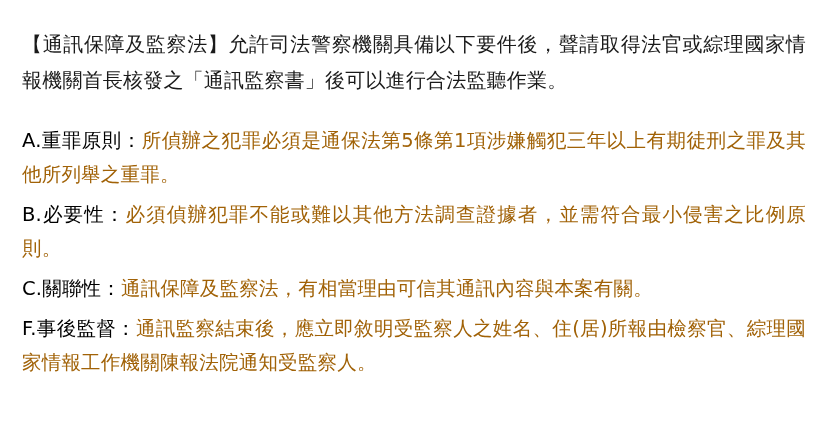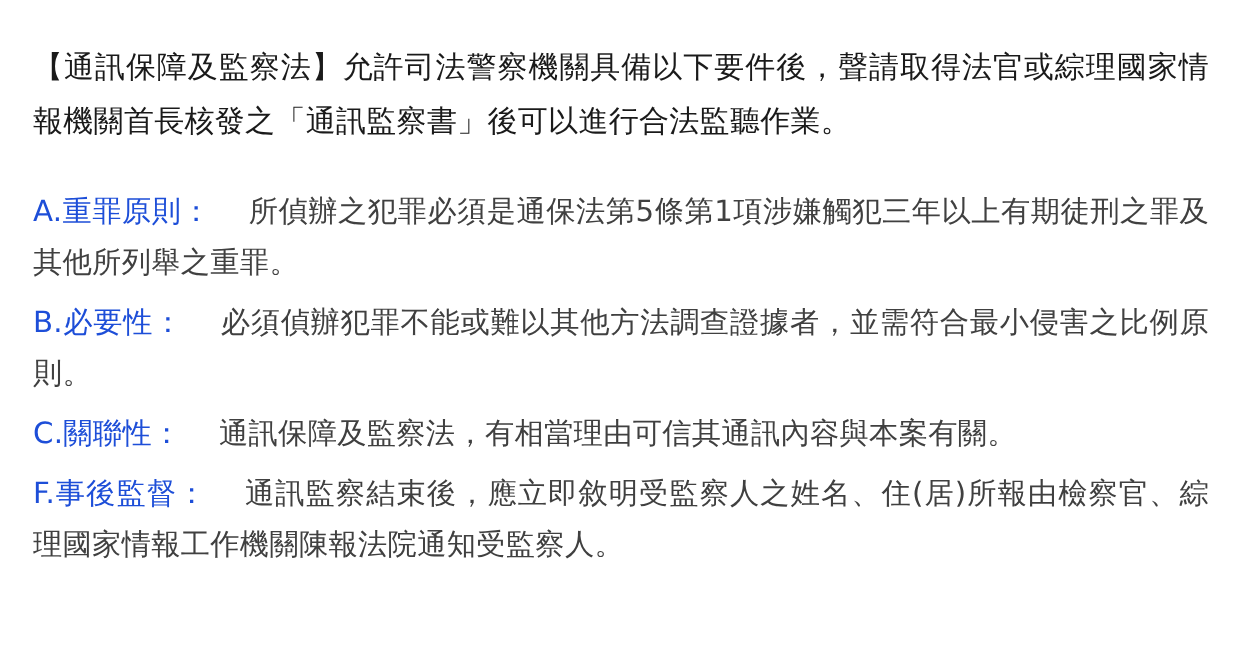--- a/index.html
+++ b/index.html
@@ -32,25 +32,24 @@
   }
   .item {
     font-size: 19.5px;
     line-height: 34px;
     color: #1a1a1a;
     margin: 0 0 6px 0;
     text-align: justify;
     letter-spacing: 0.2px;
   }
   .item .lead {
-    color: #1d4ed8;
+    color: #000000;
   }
   .item .body {
-    color: #404040;
-    margin-left: 25px;
+    color: #a16207;
   }
 </style>
 </head>
 <body>
 
 <div id="page">
 
   <p class="intro">【通訊保障及監察法】允許司法警察機關具備以下要件後，聲請取得法官或綜理國家情報機關首長核發之「通訊監察書」後可以進行合法監聽作業。</p>
 
   <p class="item">

